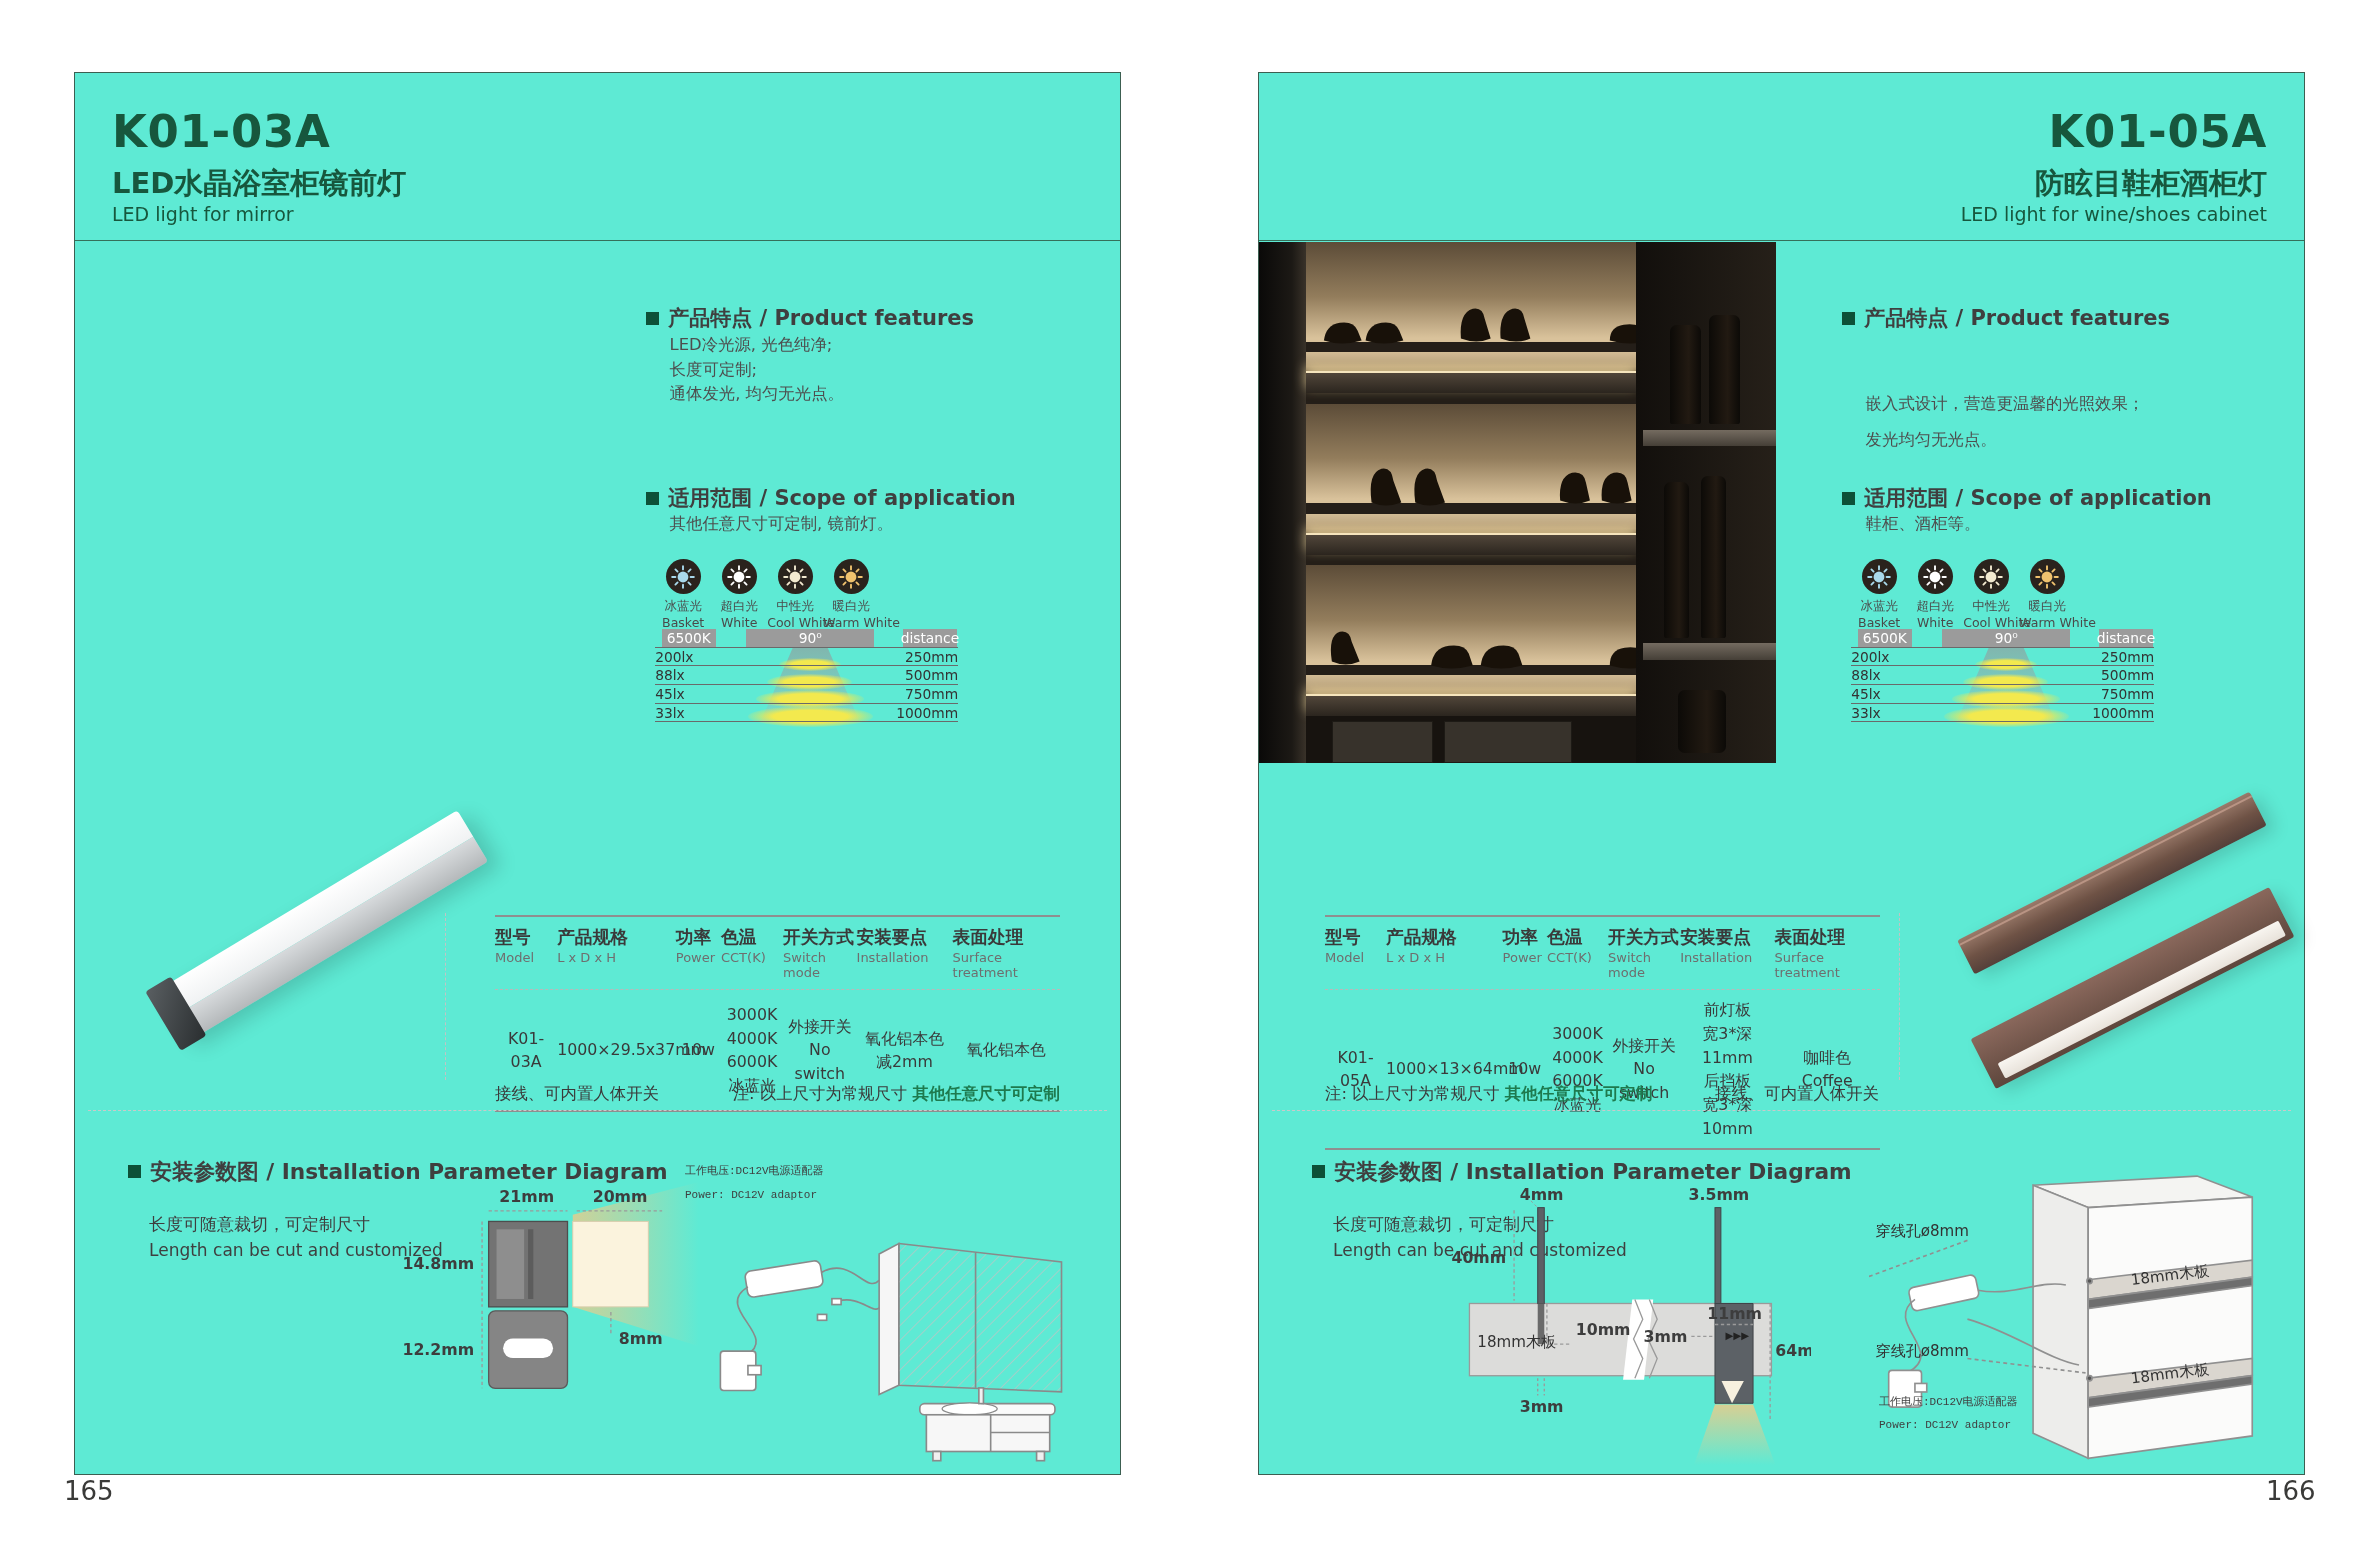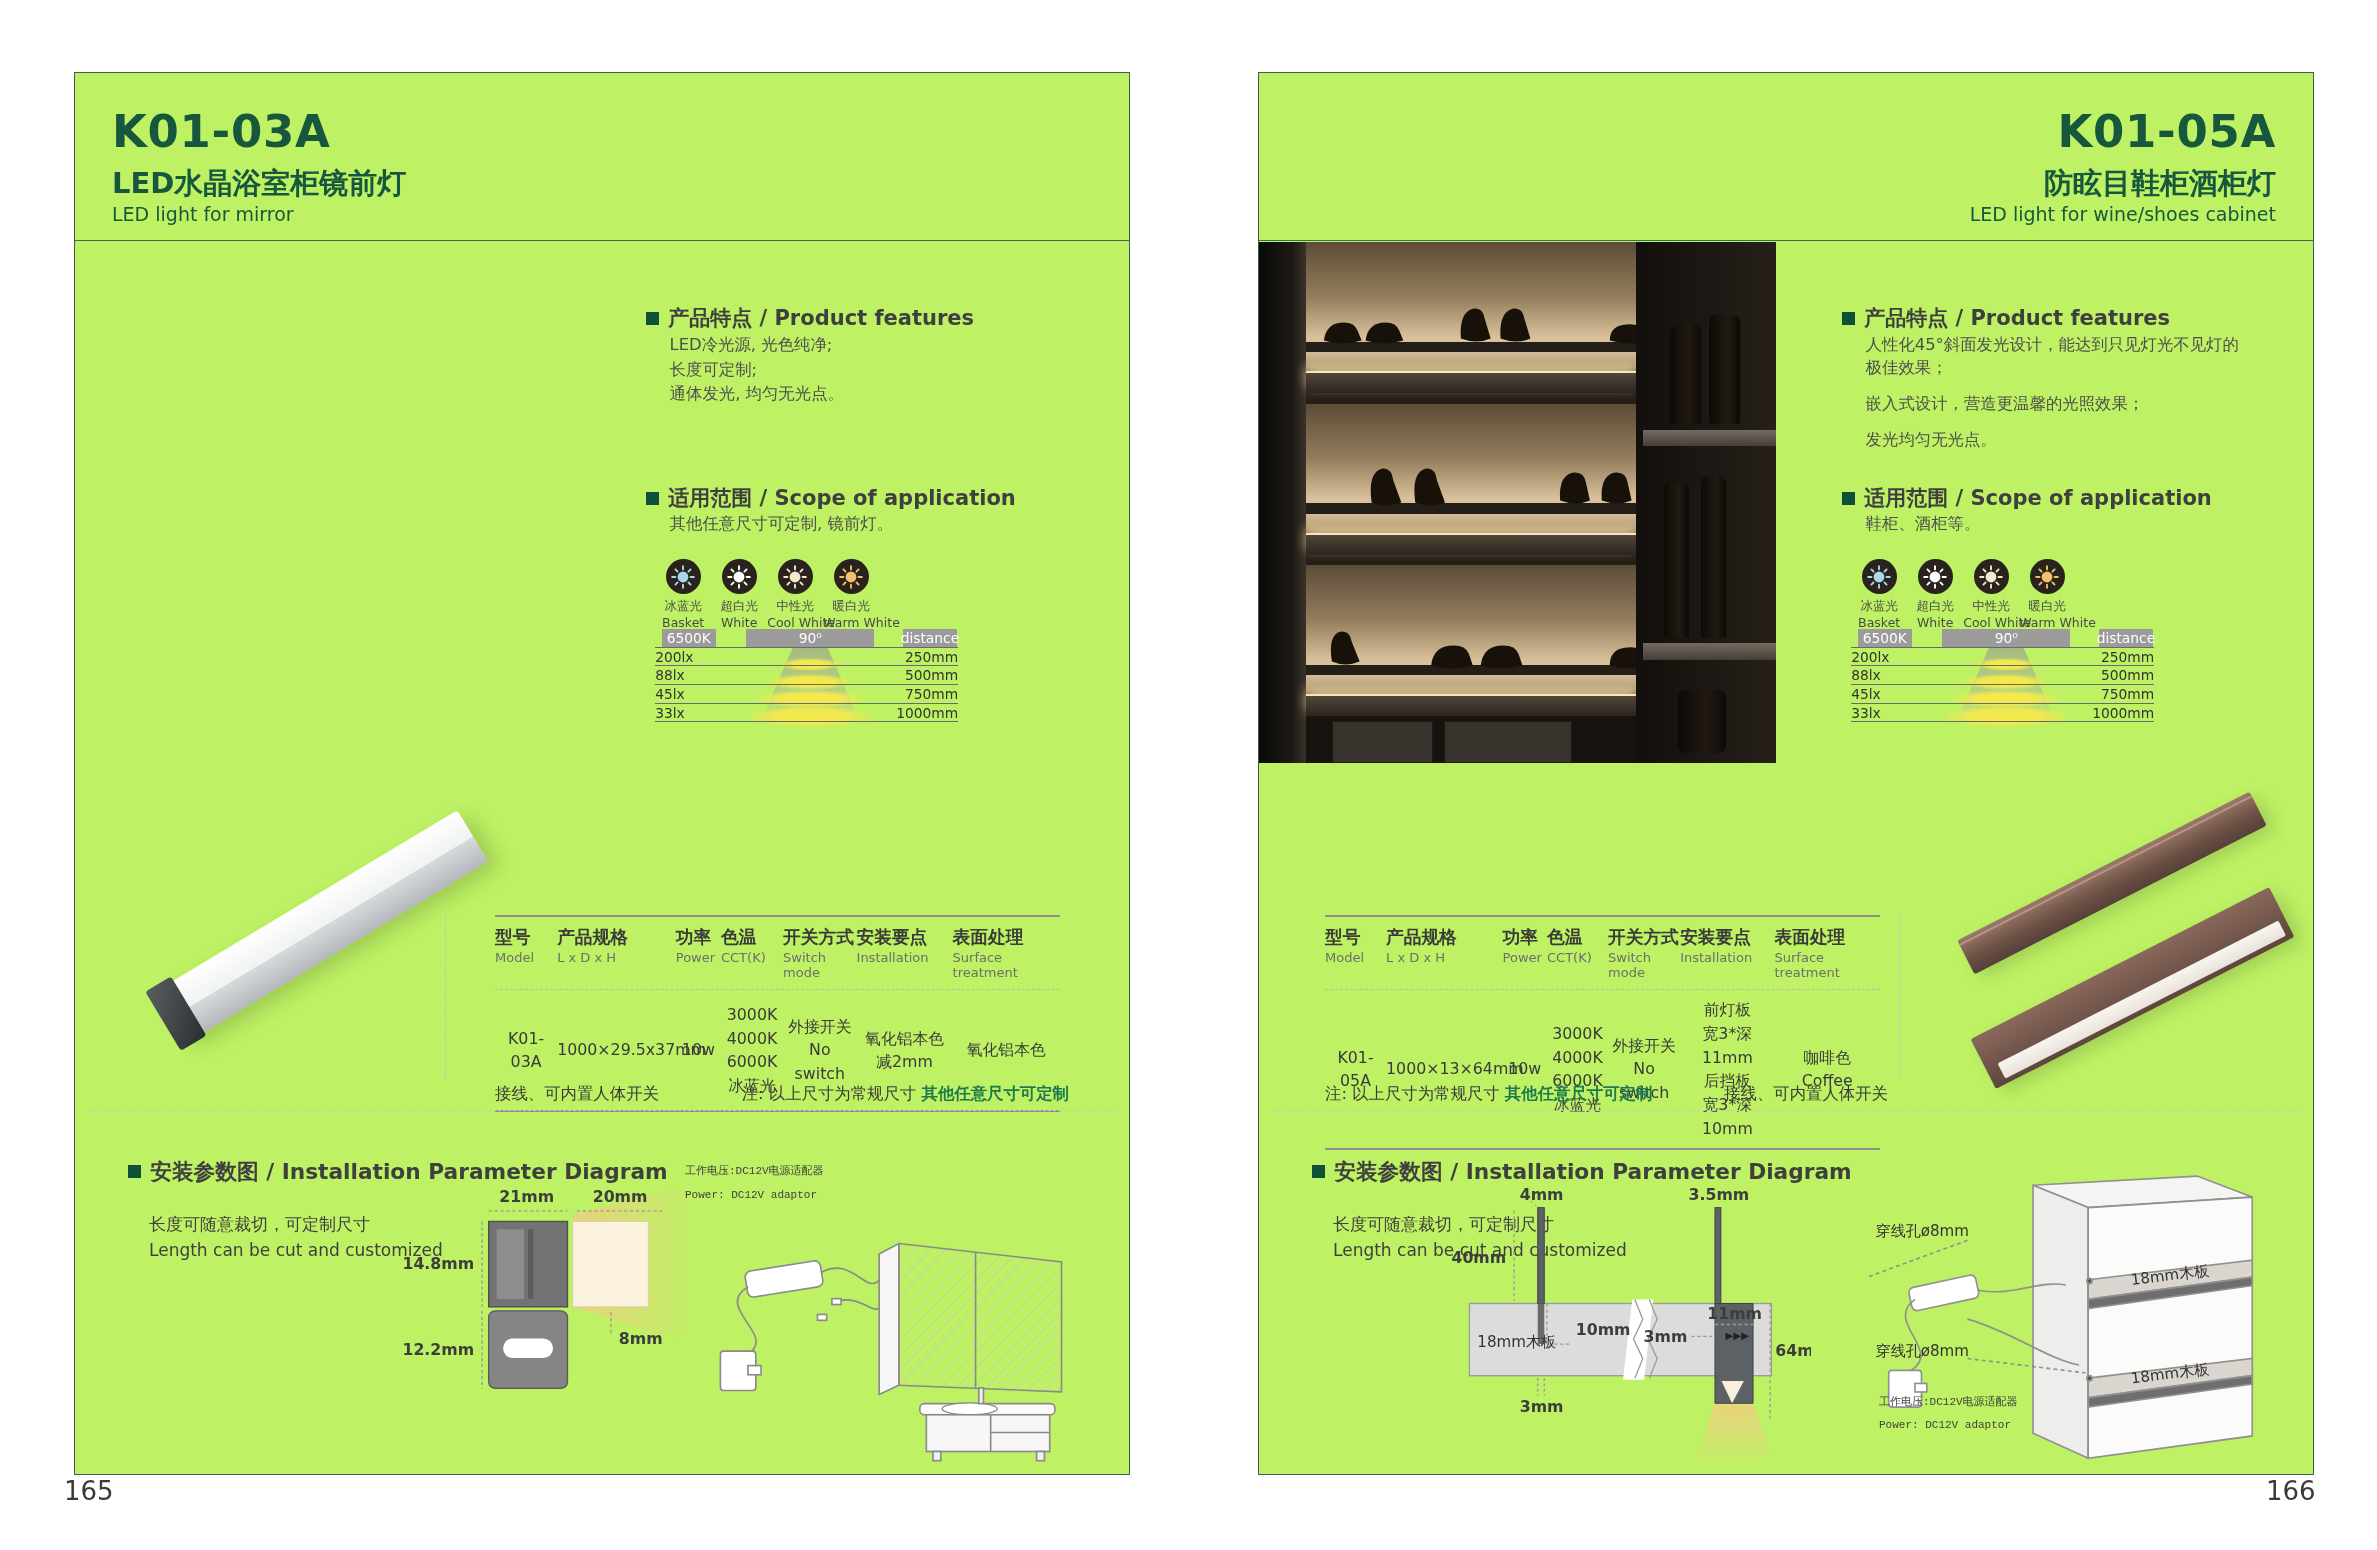--- a/index.html
+++ b/index.html
@@ -1,17 +1,17 @@
 <!DOCTYPE html>
 <html style="font-size:10.5px"><head>
 <meta charset="utf-8">
 <style>
   html,body{margin:0;padding:0;background:#ffffff;}
   body{width:2377px;height:1550px;position:relative;font-family:"DejaVu Sans","Liberation Sans",sans-serif;color:#3d3d3d;}
-  .page{position:absolute;top:72px;width:1045px;height:1401px;background:#bef264;border:1.3px solid #3c5f51;padding-left:9px;}
+  .page{position:absolute;top:72px;width:1045px;height:1401px;background:#5eead4;border:1.3px solid #3c5f51;}
   #page-l{left:74px;} #page-r{left:1258px;}
 
   
   .hd{position:absolute;top:0;left:0;right:0;height:167px;}
   .hd .model{position:absolute;top:31.5px;font-size:45px;font-weight:bold;color:#17573d;letter-spacing:0.7px;}
   .hd .tcn{position:absolute;top:91px;font-size:29px;font-weight:bold;color:#17573d;}
   .hd .ten{position:absolute;top:130px;font-size:19px;color:#17573d;}
   .hd-left .model,.hd-left .tcn,.hd-left .ten{left:37px;}
   .hd-right .model,.hd-right .tcn,.hd-right .ten{right:37px;text-align:right;}
   .hd-rule{position:absolute;top:167px;left:0;width:100%;height:1.3px;background:#35705a;}
@@ -435,21 +435,20 @@
       <div class="bx" style="left:8%;width:30%"></div>
       <div class="bx" style="left:42%;width:38%"></div>
     </div>
   </div>
 
   <div class="info" style="left:583px">
     <div class="sec-head" style="top:62px">
       <span class="bullet"></span>
       <span>产品特点 / Product features</span>
     </div>
-    <div class="feat" style="top:91px;width:374px">人性化45°斜面发光设计，能达到只见灯光不见灯的极佳效果；</div>
     <div class="feat" style="top:150px">嵌入式设计，营造更温馨的光照效果；</div>
     <div class="feat" style="top:186px">发光均匀无光点。</div>
 
     <div class="sec-head" style="top:242px">
       <span class="bullet"></span>
       <span>适用范围 / Scope of application</span>
     </div>
     <div class="feat" style="top:270px">鞋柜、酒柜等。</div>
 
     <div class="icons-row">

